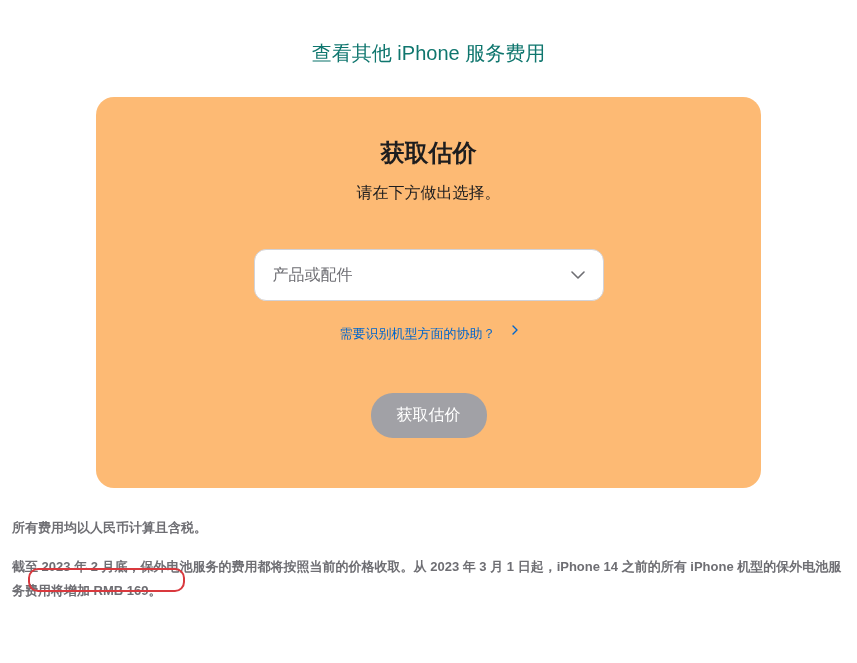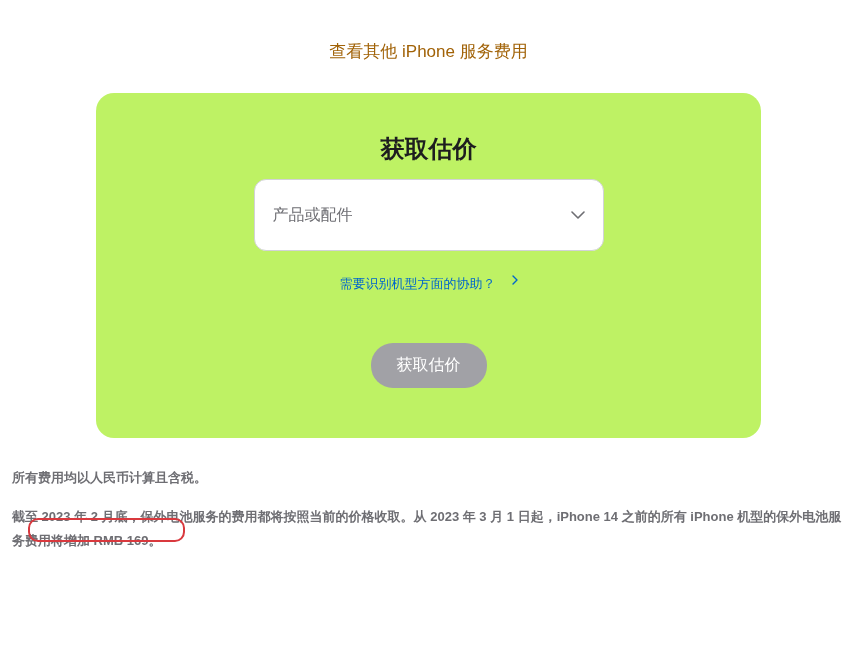--- a/index.html
+++ b/index.html
@@ -12,46 +12,46 @@
       background: #ffffff;
       width: 857px;
       height: 663px;
       overflow: hidden;
     }
     .top-link {
       text-align: center;
       padding: 40px 0 30px 0;
     }
     .top-link a {
-      color: #a16207;
+      color: #0f766e;
       text-decoration: none;
-      font-size: 17px;
+      font-size: 20px;
     }
     .card {
-      background: #bef264;
+      background: #fdba74;
       border-radius: 18px;
       width: 665px;
       margin: 0 auto;
       padding: 40px 0 50px 0;
       text-align: center;
     }
     .card-title {
       font-size: 24px;
       font-weight: 600;
       color: #1d1d1f;
       margin-bottom: 14px;
     }
     .card-subtitle {
       font-size: 16px;
       color: #1d1d1f;
       margin-bottom: 45px;
     }
     .select-box {
       width: 350px;
-      height: 72px;
+      height: 52px;
       margin: 0 auto 22px auto;
       background: #ffffff;
       border: 1px solid #d2d2d7;
       border-radius: 12px;
       display: flex;
       align-items: center;
       justify-content: space-between;
       padding: 0 18px;
       cursor: pointer;
     }
@@ -114,20 +114,21 @@
   </style>
 </head>
 <body>
 
 <div class="top-link">
   <a href="#">查看其他 iPhone 服务费用</a>
 </div>
 
 <div class="card">
   <div class="card-title">获取估价</div>
+  <div class="card-subtitle">请在下方做出选择。</div>
 
   <div class="select-box">
     <span class="select-placeholder">产品或配件</span>
     <svg class="chevron" viewBox="0 0 14 8" fill="none">
       <path d="M1 1L7 7L13 1" stroke="currentColor" stroke-width="1.6" stroke-linecap="round" stroke-linejoin="round"></path>
     </svg>
   </div>
 
 
   <a href="#" class="help-link">

